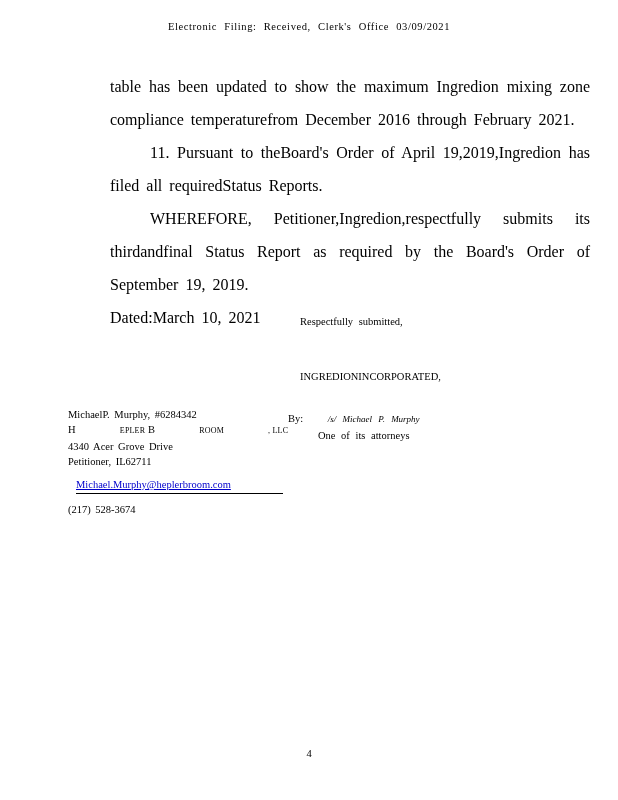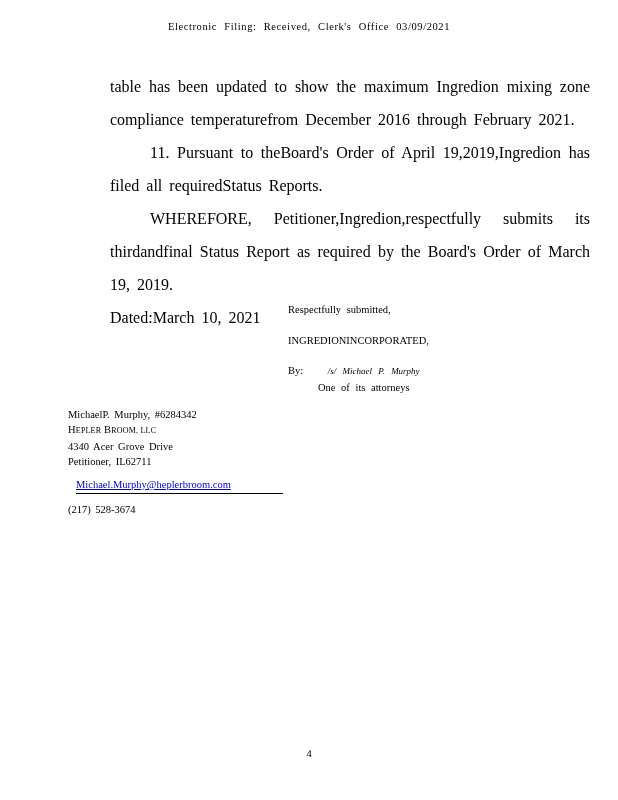--- a/index.html
+++ b/index.html
@@ -51,21 +51,21 @@
   }
   .sig-block {
     position: absolute;
     left: 288px;
     top: 302px;
     width: 300px;
     font-size: 10.5px;
     line-height: 15.5px;
   }
   .sig-line {
-    margin: 0;
+    margin: 12px;
     word-spacing: 3px;
   }
   .sig-gap {
     height: 15px;
   }
   .sig-small {
     font-size: 9px;
     font-style: italic;
   }
   .byline {
@@ -93,20 +93,21 @@
   }
   .firm-line {
     margin: 0;
     letter-spacing: 0.2px;
   }
   .firm-line .cap {
     font-size: 10.5px;
   }
   .firm-line .sc {
     font-size: 8px;
+    margin-left: 44px;
   }
   .email-line {
     margin: 8px;
     display: inline-block;
     color: #0000cc;
     text-decoration: underline;
     border-bottom: 1px solid #000000;
     padding-right: 52px;
     font-size: 10.5px;
   }
@@ -126,21 +127,21 @@
 </head>
 <body>
 
 <div class="page">
 
   <div class="header-stamp">Electronic   Filing:  Received,   Clerk's  Office  03/09/2021</div>
 
   <div class="body-text">
     <p class="para">table  has  been  updated   to  show  the  maximum    Ingredion    mixing  zone  compliance  temperaturefrom        December   2016  through   February   2021.</p>
     <p class="para indent">11.      Pursuant    to theBoard's    Order   of April     19,2019,Ingredion      has  filed  all requiredStatus    Reports.</p>
-    <p class="para indent">WHEREFORE,      Petitioner,Ingredion,respectfully         submits   its thirdandfinal     Status  Report   as required   by  the  Board's   Order   of March     19,  2019.</p>
+    <p class="para indent">WHEREFORE,      Petitioner,Ingredion,respectfully         submits   its thirdandfinal     Status  Report   as required   by  the  Board's   Order   of September     19,  2019.</p>
     <p class="para">Dated:March      10,  2021</p>
   </div>
 
   <div class="sig-block">
     <p class="sig-line">Respectfully      submitted,</p>
     <div class="sig-gap"></div>
     <p class="sig-line">INGREDIONINCORPORATED,</p>
     <div class="sig-gap"></div>
     <p class="byline">
       <span>By:</span>

